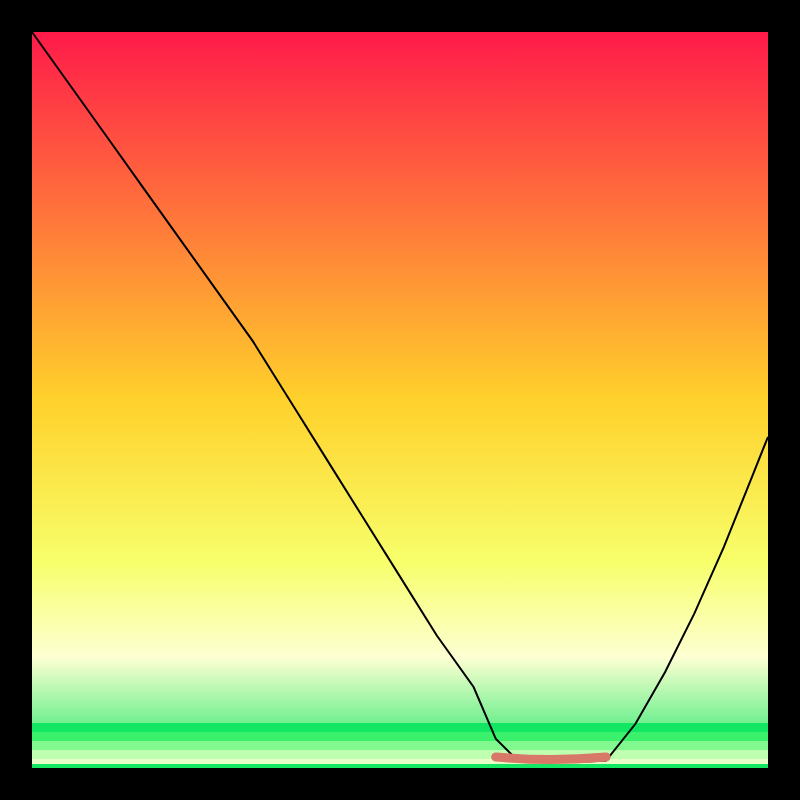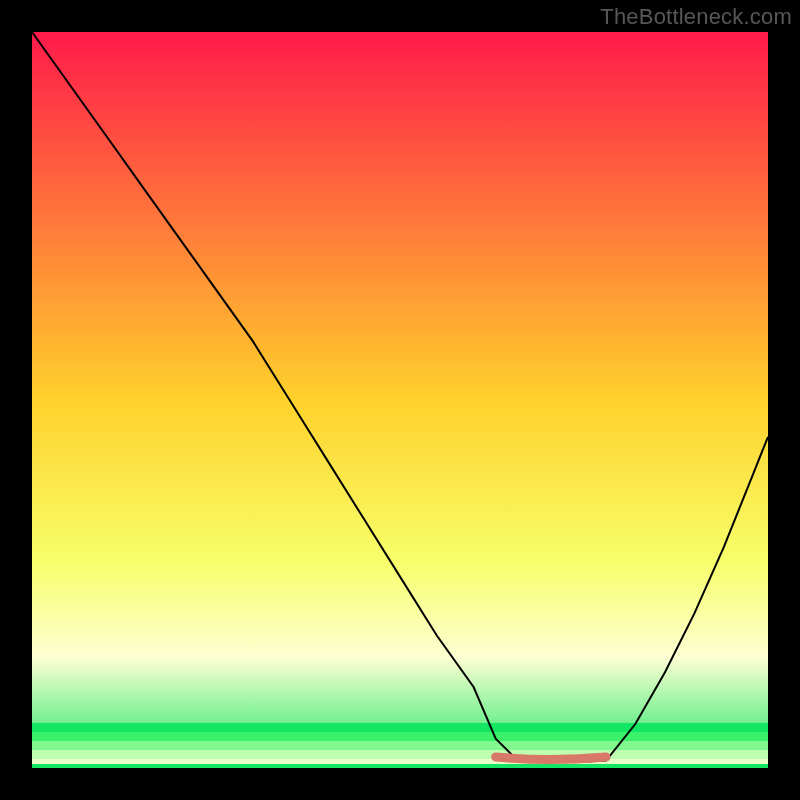--- a/index.html
+++ b/index.html
@@ -28,21 +28,20 @@
   svg {
     position: absolute;
     left: 0;
     top: 0;
   }
 </style>
 </head>
 <body>
 
 <div class="wrapper">
-  <div class="watermark">TheBottleneck.com</div>
 
   <svg width="800" height="800" viewBox="0 0 800 800">
     <defs>
       <linearGradient id="bg-grad" x1="0" y1="0" x2="0" y2="1">
         <stop id="g0" offset="0%" stop-color="#ff1a4a"></stop>
         <stop id="g1" offset="50%" stop-color="#ffd12b"></stop>
         <stop id="g2" offset="72%" stop-color="#f7ff6b"></stop>
         <stop id="g3" offset="85%" stop-color="#fdffd2"></stop>
         <stop id="g4" offset="100%" stop-color="#12e663"></stop>
       </linearGradient>

